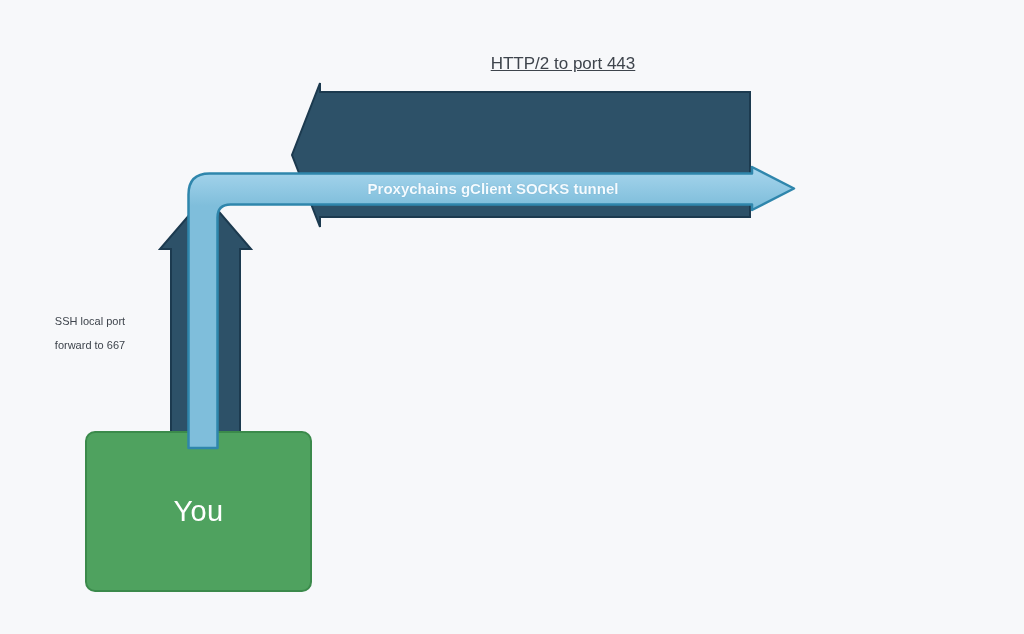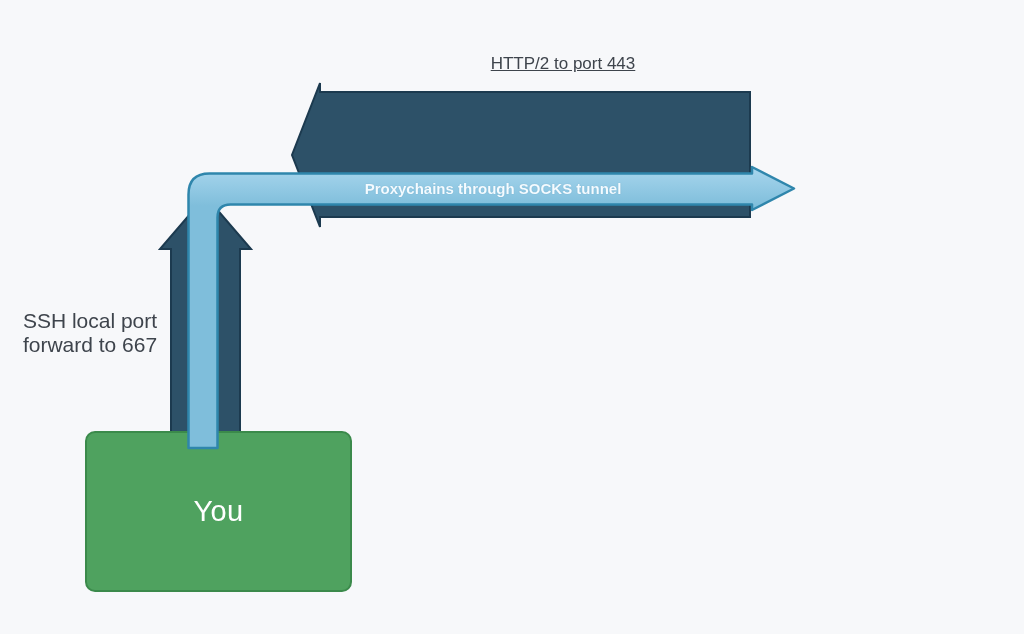--- a/index.html
+++ b/index.html
@@ -40,21 +40,21 @@
     background: #4fa25f;
     border: 2px solid #3b8a4b;
     border-radius: 10px;
   }
   .node-purple {
     background: #b562c8;
     border: 2px solid #49124f;
     border-radius: 8px;
   }
   .node-gserver { left: 85px; top: 70px;  width: 227px; height: 161px; }
-  .node-you     { left: 85px; top: 431px; width: 267px; height: 161px; text-align: right; }
+  .node-you     { left: 85px; top: 431px; width: 227px; height: 161px; text-align: right; }
   .node-gclient { left: 738px; top: 70px; width: 226px; height: 159px; }
 
   .edge-label {
     position: absolute;
     color: #3e444c;
     text-align: center;
   }
   .label-http {
     left: 463px; top: 52px;
     width: 200px;
@@ -68,21 +68,21 @@
     height: 22px;
     line-height: 22px;
     font-size: 15px;
     font-weight: 600;
     color: #f4fbff;
     text-shadow: 0 0 1px rgba(40,100,140,0.35);
   }
   .label-ssh {
     left: 20px; top: 309px;
     width: 140px;
-    font-size: 21px;
+    font-size: 11px;
     line-height: 24px;
   }
 </style>
 </head>
 <body>
 
 <div class="canvas">
 
   <svg class="layer z1" width="1024" height="634" viewBox="0 0 1024 634">
     <path d="M 171,436 L 171,249 L 160,249 L 205.5,196 L 251,249 L 240,249 L 240,436 Z" fill="#2d5168" stroke="#1c3a4f" stroke-width="2"></path>
@@ -105,20 +105,20 @@
         <stop offset="1" stop-color="#7fbedb"></stop>
       </linearGradient>
     </defs>
     <path d="M 188.5,448 L 188.5,194.5 Q 188.5,173.5 209.5,173.5 L 752,173.5 L 752,167
              L 794,188.5 L 752,210 L 752,204.5 L 230.5,204.5 Q 217.5,204.5 217.5,217.5
              L 217.5,448 Z" fill="url(#blueGrad)" stroke="#2f86ac" stroke-width="2.5" stroke-linejoin="round"></path>
   </svg>
 
   <div class="edge-label label-http z6">HTTP/2 to port 443</div>
 
-  <div class="edge-label label-socks z6">Proxychains through SOCKS tunnel</div>
+  <div class="edge-label label-socks z6">Proxychains gClient SOCKS tunnel</div>
 
   <div class="edge-label label-ssh z6">
     <div>SSH local port</div>
     <div>forward to 667</div>
   </div>
 
 </div>
 
 </body></html>

